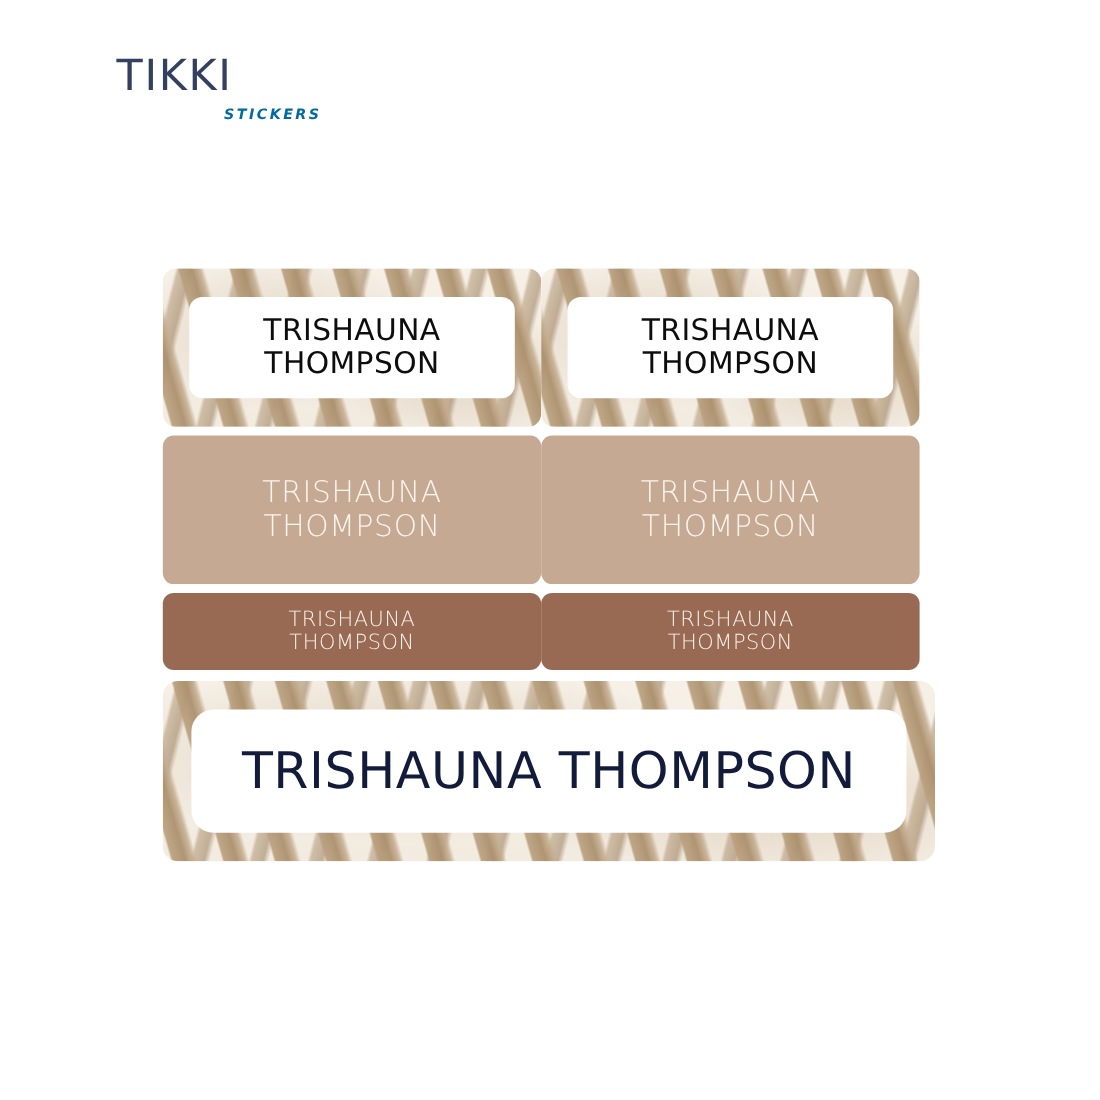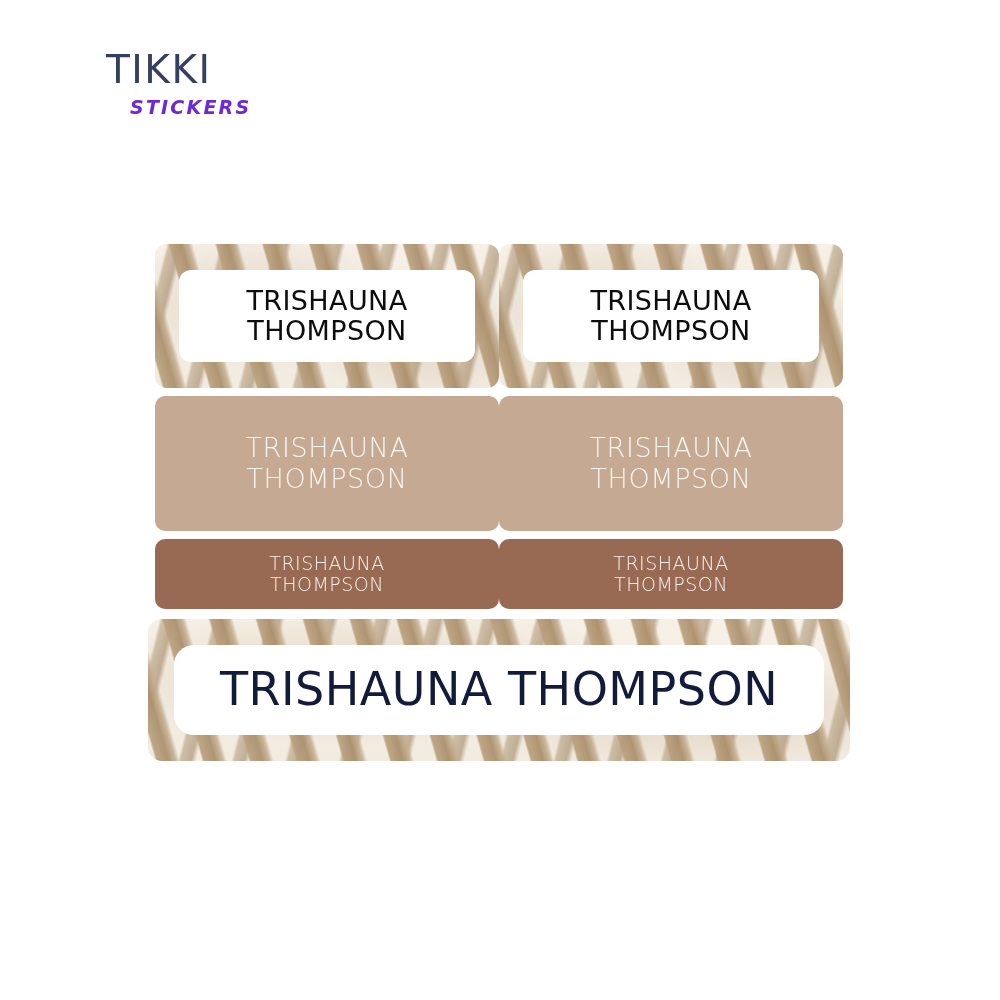--- a/index.html
+++ b/index.html
@@ -28,39 +28,40 @@
     font-weight: 400;
     font-size: 39px;
     letter-spacing: 1.5px;
     color: #33405f;
     line-height: 1;
   }
   .brand-sub {
     font-family: "DejaVu Sans", sans-serif;
     font-weight: 700;
     font-style: italic;
-    font-size: 19px;
+    font-size: 13px;
     letter-spacing: 2.2px;
-    color: #6d28d9;
+    color: #0369a1;
     line-height: 1;
     margin-top: 9px;
     margin-left: 24px;
+    text-align: center;
   }
 
   
   .sheet {
     position: absolute;
     left: 148px;
     top: 244px;
     width: 702px;
   }
 
   .row {
     display: flex;
-    justify-content: center;
+    justify-content: flex-start;
   }
   .row.r1 { margin-bottom: 8px; }
   .row.r2 { margin-bottom: 8px; }
   .row.r3 { margin-bottom: 10px; }
 
   .sticker {
     position: relative;
     box-sizing: border-box;
     overflow: hidden;
   }
@@ -141,21 +142,21 @@
   .r3 .solid-label { width: 100%; height: 100%; }
   .r3 .lbl {
     font-family: "DejaVu Sans", sans-serif;
     font-size: 19px;
     font-weight: 300;
     color: #f9f2ec;
     letter-spacing: 0.5px;
   }
 
   
-  .r4 .sticker { width: 702px; height: 142px; border-radius: 14px; }
+  .r4 .sticker { width: 702px; height: 164px; border-radius: 14px; }
   .r4 .inner-panel {
     left: 26px; right: 26px; top: 26px; bottom: 26px;
     border-radius: 20px;
   }
   .r4 .lbl {
     font-family: "DejaVu Sans", sans-serif;
     font-size: 46px;
     font-weight: 400;
     color: #121b3a;
     letter-spacing: 0.5px;

